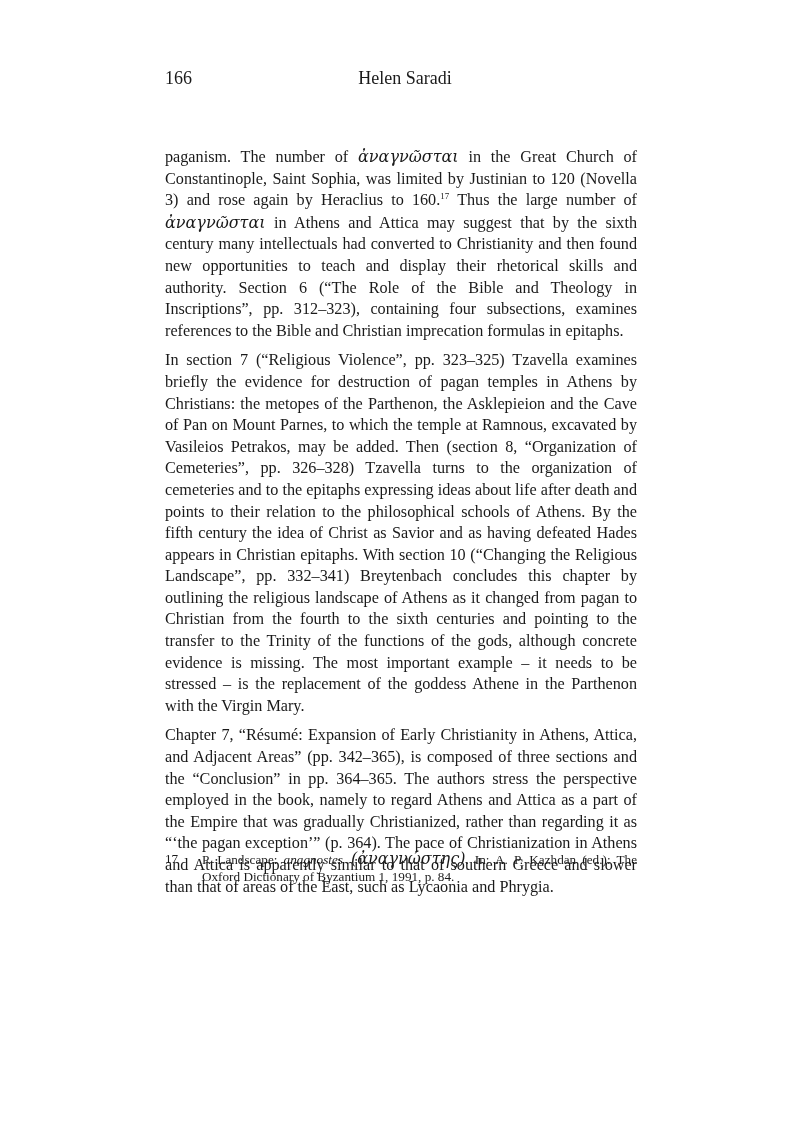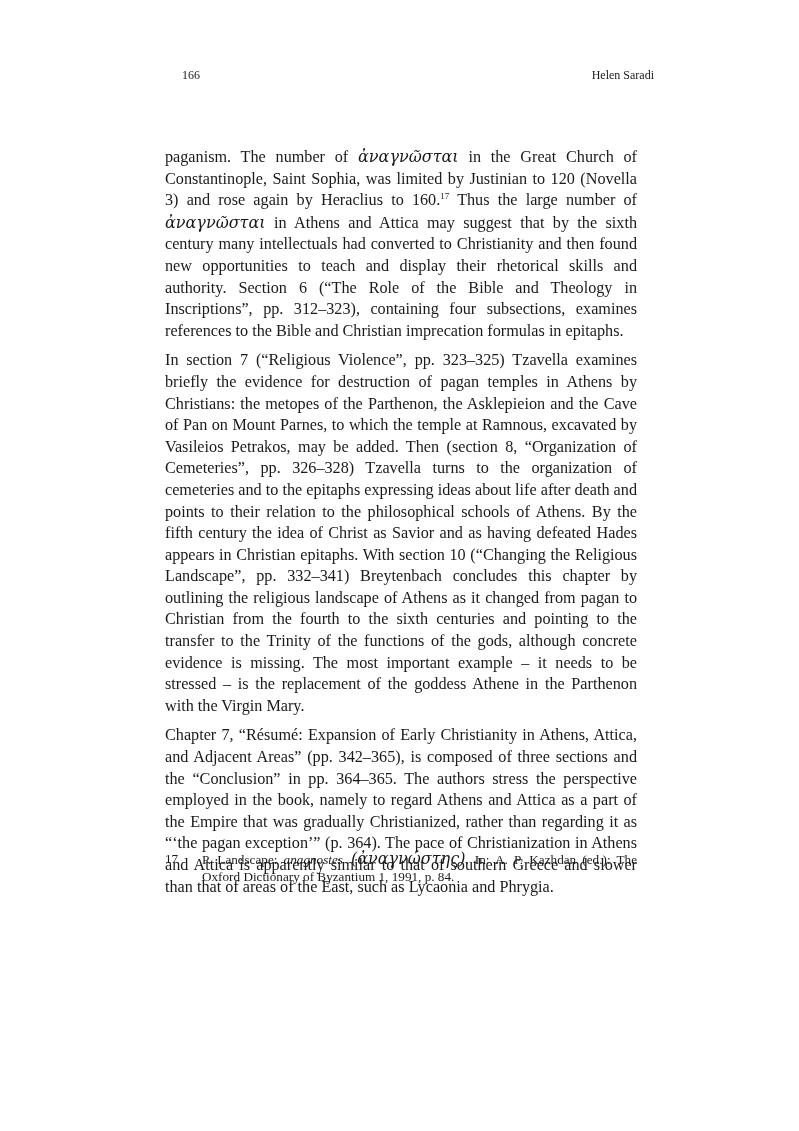--- a/index.html
+++ b/index.html
@@ -11,36 +11,36 @@
       width: 799px;
       height: 1131px;
       position: relative;
       overflow: hidden;
       color: #1a1a1a;
       font-family: "Liberation Serif", "DejaVu Serif", serif;
     }
     .page-header {
       position: absolute;
       top: 68px;
-      left: 182px;
+      left: 165px;
       width: 472px;
       height: 20px;
-      font-size: 12px;
+      font-size: 18px;
     }
     .page-number {
       position: absolute;
       left: 0;
       top: 0;
     }
     .running-head {
       position: absolute;
       left: 0;
       right: 0;
       top: 0;
-      text-align: right;
+      text-align: center;
       padding-left: 8px;
     }
     .body-text {
       position: absolute;
       top: 146px;
       left: 165px;
       width: 472px;
       font-size: 16.2px;
       line-height: 21.6px;
       text-align: justify;

